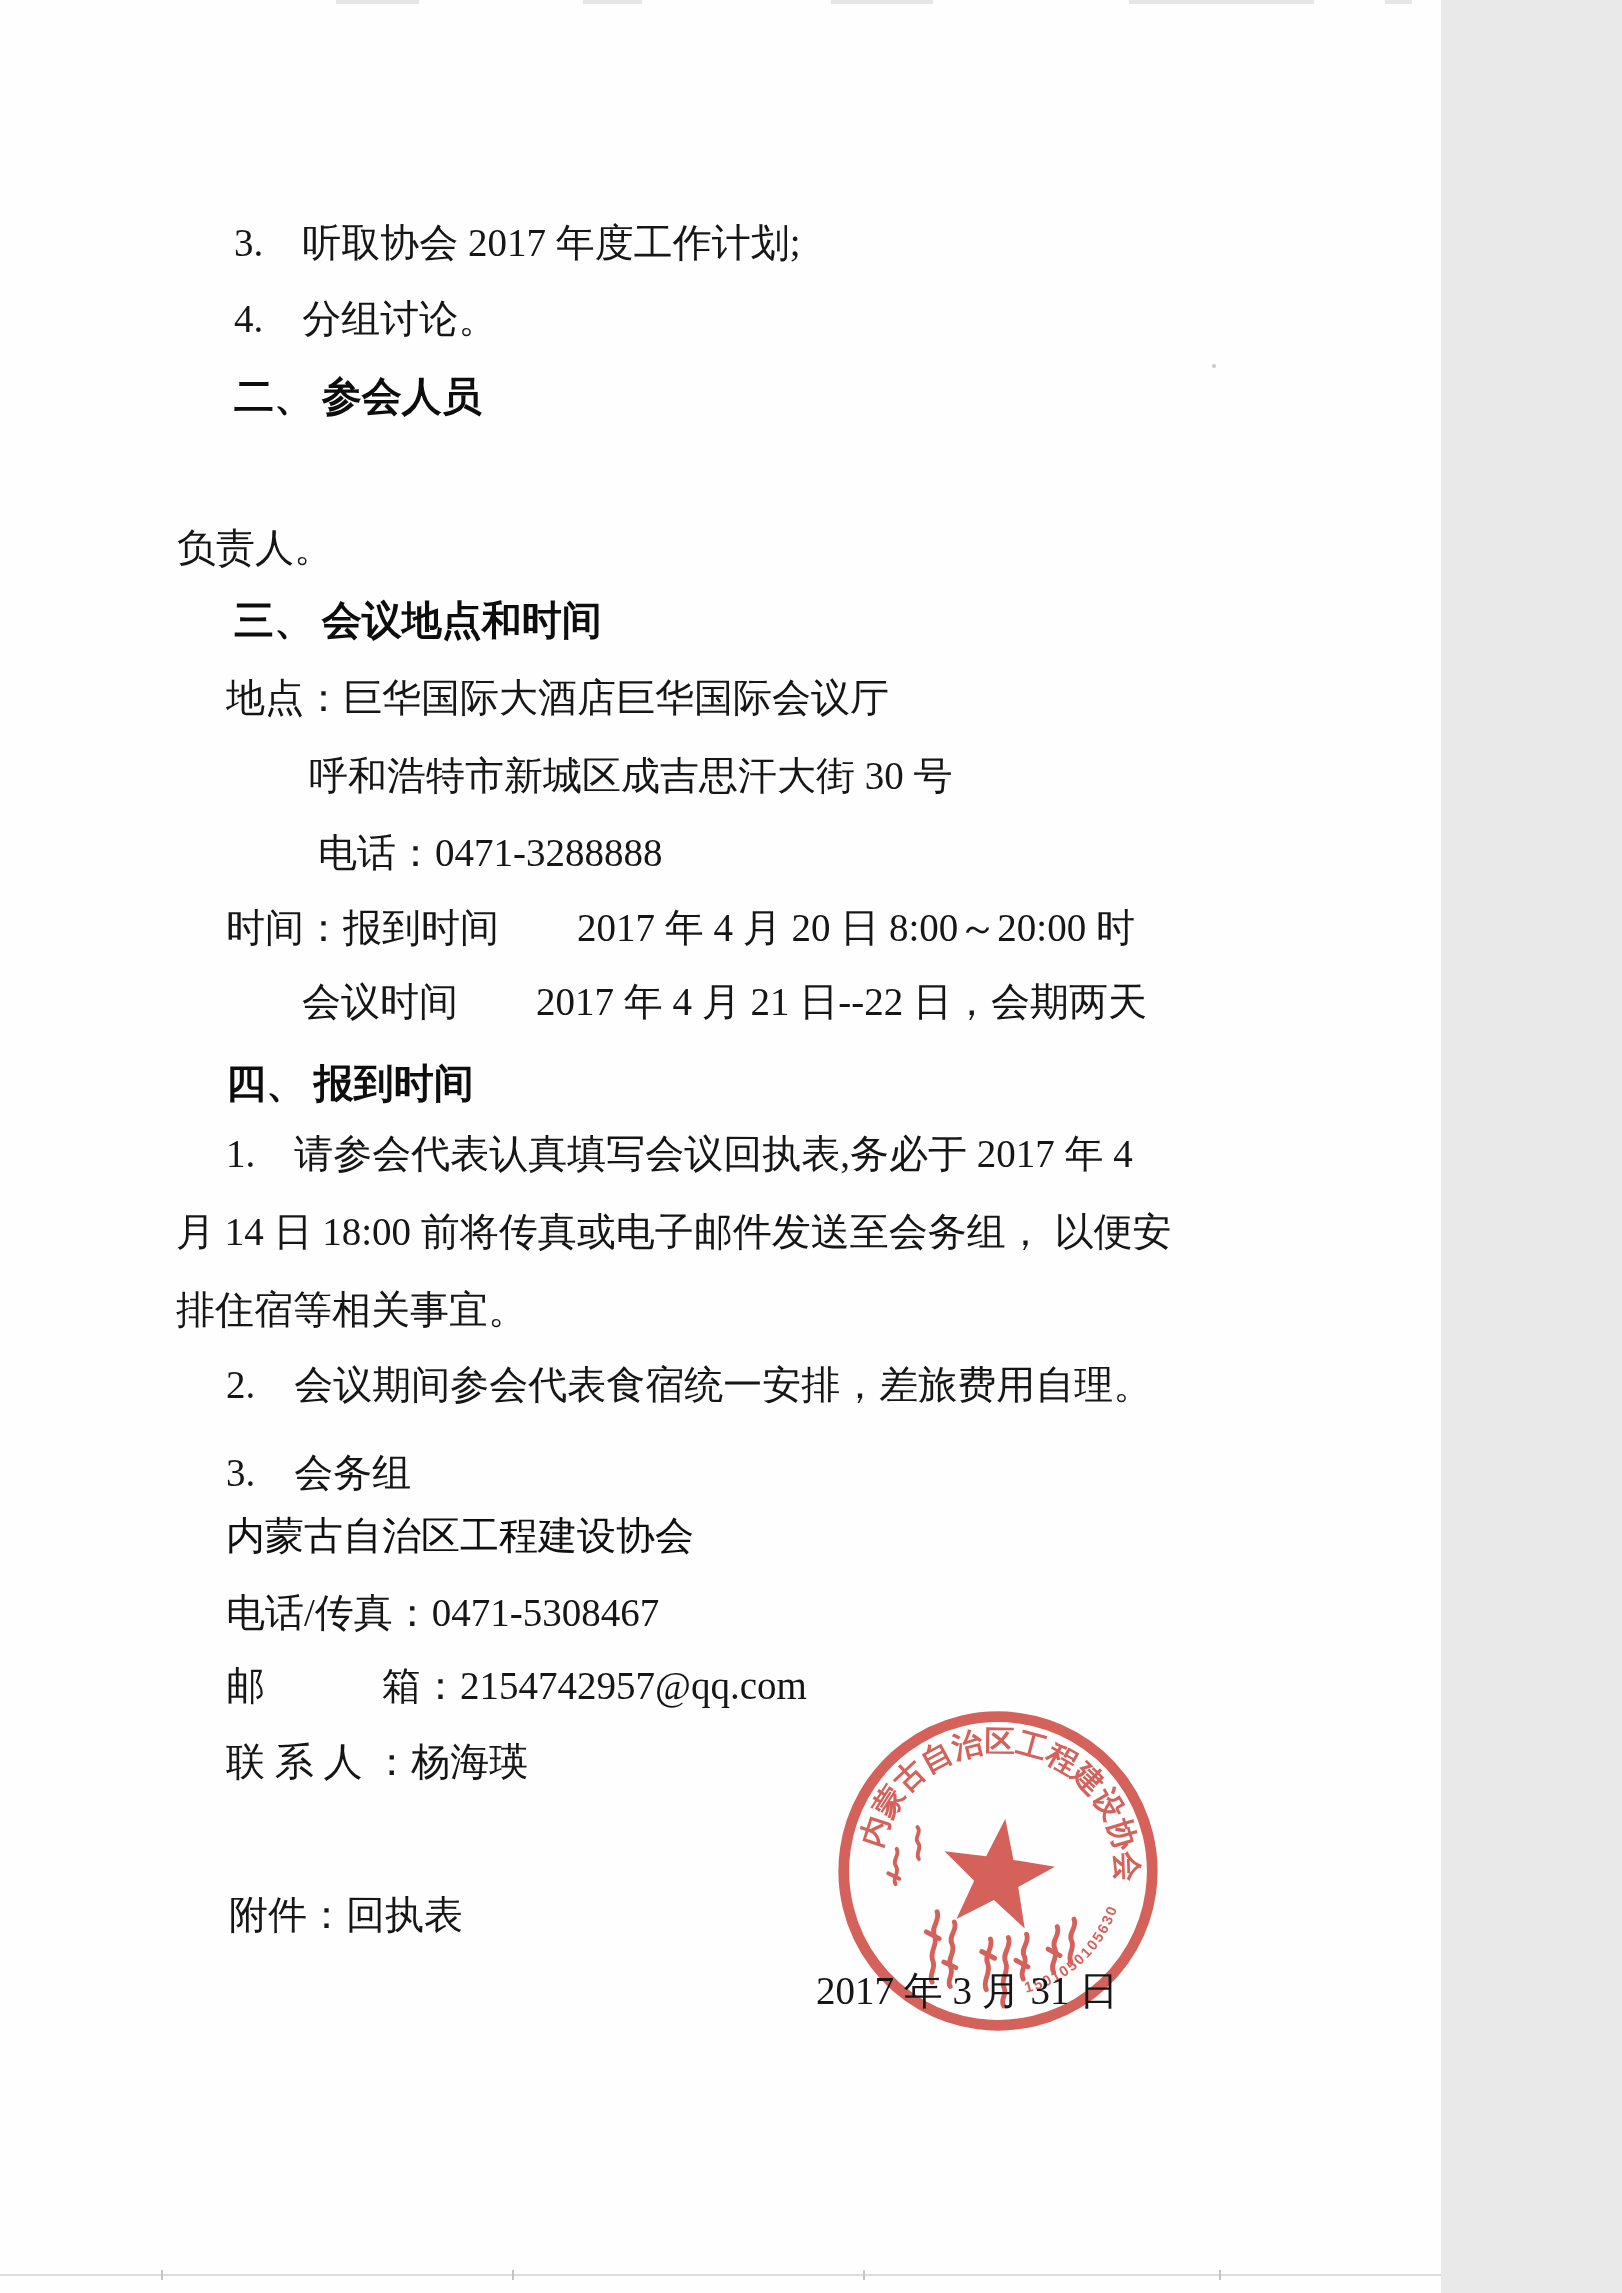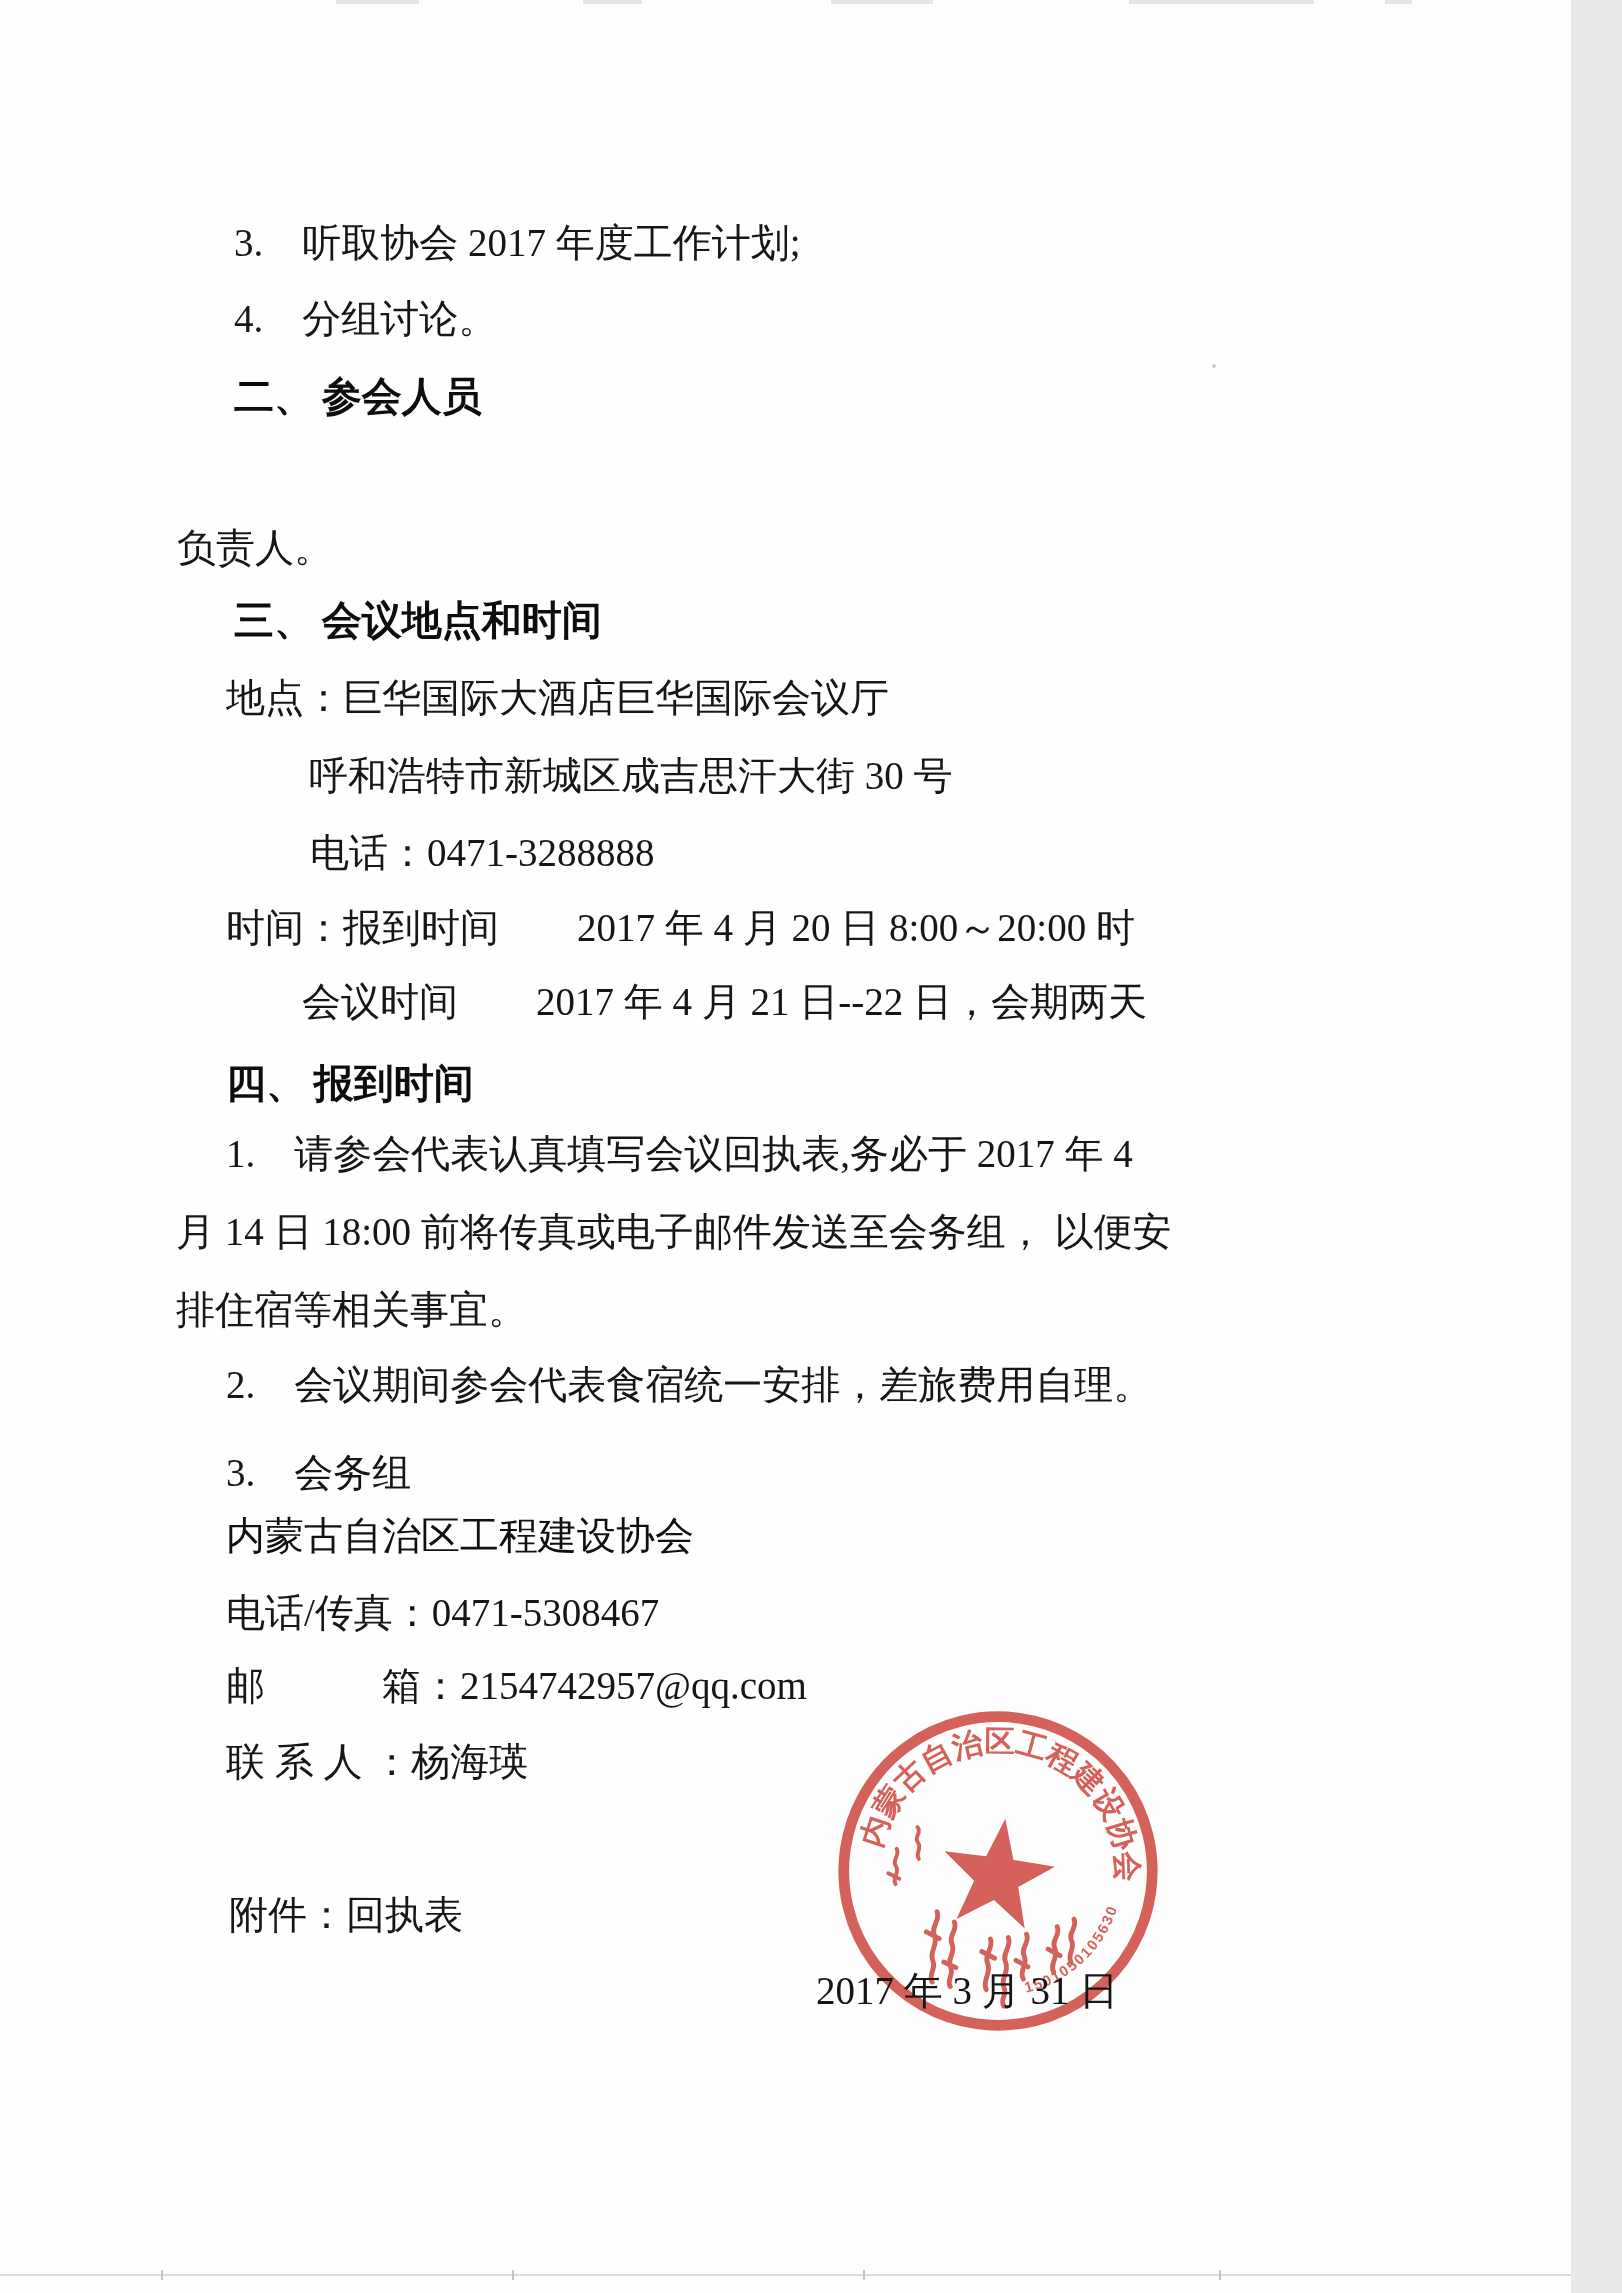--- a/index.html
+++ b/index.html
@@ -1,23 +1,24 @@
 <!DOCTYPE html>
 <html><head>
 <meta charset="utf-8">
 <style>
   html,body{margin:0;padding:0;}
   body{background:#e9e9e9;}
   #page{
     position:relative;
-    width:1571px;height:2294px;
+    width:1409px;height:2294px;
     background:#fefefe;
     overflow:hidden;
     font-family:"Liberation Serif","DejaVu Serif",serif;
     color:#161616;
+    padding-left:32px;
   }
   .line{
     position:absolute;
     font-size:39px;
     line-height:45px;
     white-space:nowrap;
     letter-spacing:0px;
   }
   .heading{
     font-family:"Liberation Sans","DejaVu Sans",sans-serif;
@@ -81,21 +82,21 @@
   <div class="line heading" style="left:234px;top:374px;">
     <span class="hnum">二、</span><span>参会人员</span>
   </div>
   <div class="line" style="left:177px;top:525px;">负责人。</div>
 
   <div class="line heading" style="left:234px;top:598px;">
     <span class="hnum">三、</span><span>会议地点和时间</span>
   </div>
   <div class="line" style="left:226px;top:675px;">地点：巨华国际大酒店巨华国际会议厅</div>
   <div class="line" style="left:309px;top:753px;">呼和浩特市新城区成吉思汗大街 30 号</div>
-  <div class="line" style="left:310px;top:830px;text-align:center;">电话：0471-3288888</div>
+  <div class="line" style="left:318px;top:830px;text-align:center;">电话：0471-3288888</div>
   <div class="line" style="left:226px;top:905px;">时间：报到时间　　2017 年 4 月 20 日 8:00～20:00 时</div>
   <div class="line" style="left:302px;top:979px;">会议时间　　2017 年 4 月 21 日--22 日，会期两天</div>
 
   <div class="line heading" style="left:226px;top:1061px;">
     <span class="hnum">四、</span><span>报到时间</span>
   </div>
   <div class="line" style="left:226px;top:1131px;">1.　请参会代表认真填写会议回执表,务必于 2017 年 4</div>
   <div class="line" style="left:176px;top:1209px;">月 14 日 18:00 前将传真或电子邮件发送至会务组， 以便安</div>
   <div class="line" style="left:176px;top:1287px;">排住宿等相关事宜。</div>
   <div class="line" style="left:226px;top:1362px;">2.　会议期间参会代表食宿统一安排，差旅费用自理。</div>

